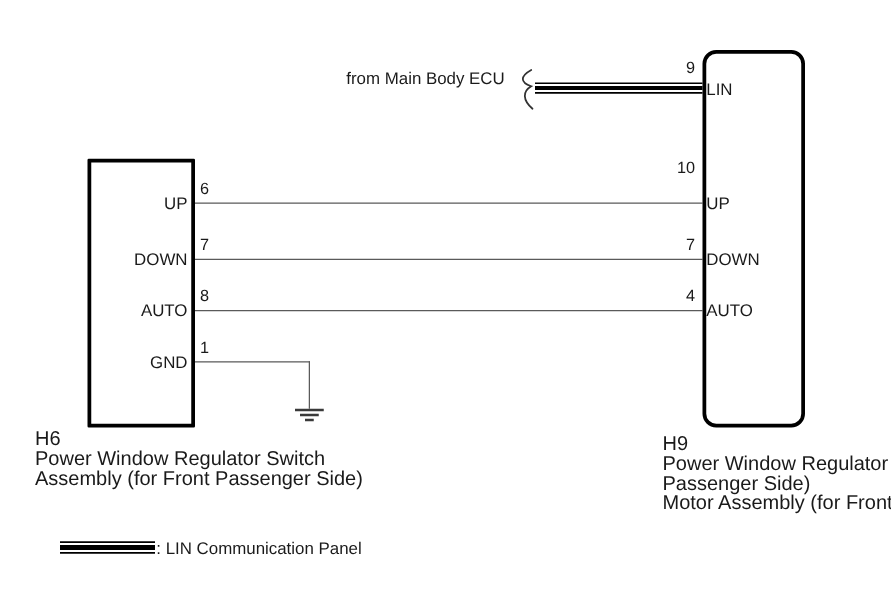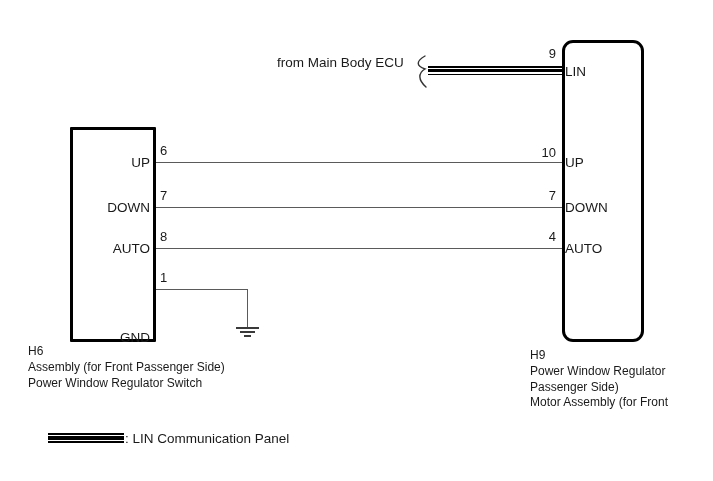--- a/index.html
+++ b/index.html
@@ -35,36 +35,36 @@
       #fff 1.7px,#fff 3.1px,
       #000 3.1px,#000 6.9px,
       #fff 6.9px,#fff 8.3px,
       #000 8.3px,#000 10px);}
   
   .squiggle{position:absolute;left:412px;top:53px;}
   
   .pin-label{position:absolute;font-size:13.5px;line-height:16px;white-space:nowrap;}
   .pl-left{left:70px;width:80px;text-align:right;}
   .pl-right{left:565px;text-align:center;}
-  .pl-up-l{top:155px;}  .pl-down-l{top:200px;}  .pl-auto-l{top:241px;}  .pl-gnd-l{top:282px;margin-top:48px;}
+  .pl-up-l{top:155px;}  .pl-down-l{top:200px;}  .pl-auto-l{top:241px;}  .pl-gnd-l{top:282px;}
   .pl-lin-r{top:64px;}  .pl-up-r{top:155px;}    .pl-down-r{top:200px;}  .pl-auto-r{top:241px;}
   
   .pin-num{position:absolute;font-size:13px;line-height:15px;white-space:nowrap;}
   .pn-left{left:160px;text-align:left;}
   .pn-right{left:522px;width:34px;text-align:right;}
   .pn-6{top:143px;} .pn-7l{top:188px;} .pn-8{top:229px;} .pn-1{top:270px;}
-  .pn-9{top:46px;} .pn-10{top:145px;} .pn-7r{top:188px;} .pn-4{top:229px;}
+  .pn-9{top:46px;} .pn-10{top:126px;} .pn-7r{top:188px;} .pn-4{top:229px;}
   
   .gnd-bar{position:absolute;background:#3a3a3a;height:2px;}
   .gnd-b1{left:236px;top:327px;width:23px;}
   .gnd-b2{left:240px;top:331px;width:15px;}
   .gnd-b3{left:244px;top:335px;width:7px;}
   
   .ecu-note{position:absolute;left:277px;top:54px;font-size:13.5px;line-height:17px;white-space:nowrap;}
-  .caption{position:absolute;font-size:12px;line-height:15.8px;white-space:nowrap;}
+  .caption{position:absolute;font-size:16px;line-height:15.8px;white-space:nowrap;}
   .cap-h6{left:28px;top:344px;}
   .cap-h9{left:530px;top:348px;}
   .legend-text{position:absolute;left:125px;top:431px;font-size:13.5px;line-height:15px;white-space:nowrap;}
 </style>
 </head>
 <body>
 
 <div class="canvas">
 
   <div class="ecu-note">
@@ -102,22 +102,22 @@
   <span class="pin-label pl-right pl-up-r">UP</span>
   <span class="pin-label pl-right pl-down-r">DOWN</span>
   <span class="pin-label pl-right pl-auto-r">AUTO</span>
   <span class="pin-num pn-right pn-9">9</span>
   <span class="pin-num pn-right pn-10">10</span>
   <span class="pin-num pn-right pn-7r">7</span>
   <span class="pin-num pn-right pn-4">4</span>
 
   <div class="caption cap-h6">
     <div>H6</div>
+    <div>Power Window Regulator Switch</div>
     <div>Assembly (for Front Passenger Side)</div>
-    <div>Power Window Regulator Switch</div>
   </div>
   <div class="caption cap-h9">
     <div>H9</div>
     <div>Power Window Regulator</div>
     <div>Passenger Side)</div>
     <div>Motor Assembly (for Front</div>
   </div>
 
   <div class="legend-sample"></div>
   <span class="legend-text">: LIN Communication Panel</span>

